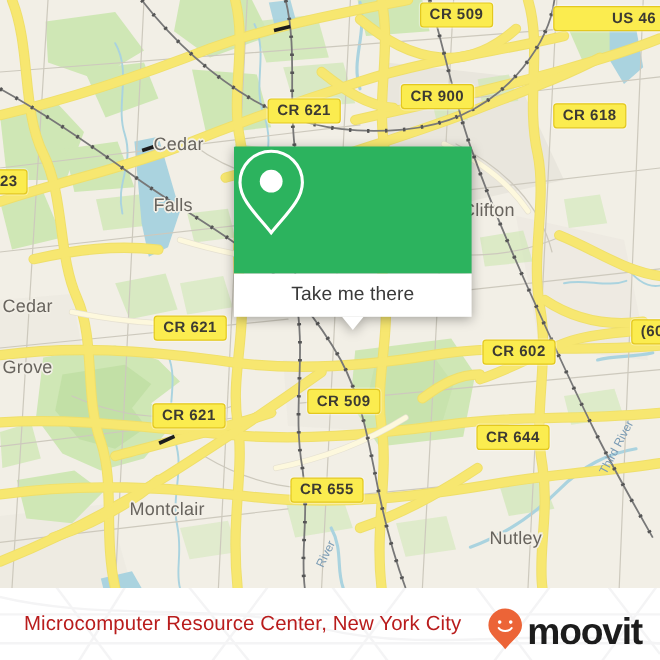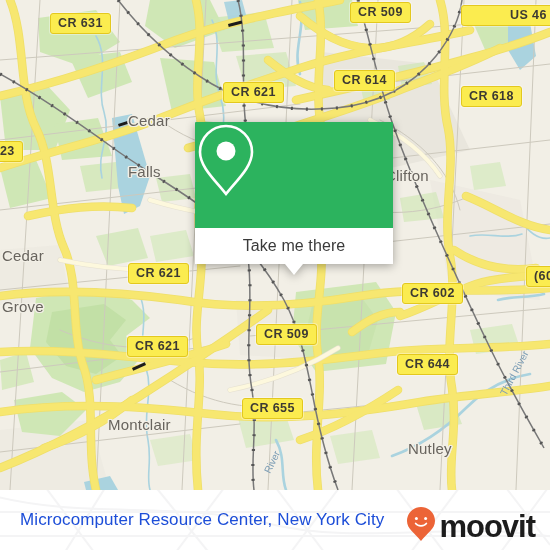--- a/index.html
+++ b/index.html
@@ -89,21 +89,21 @@
 
   
   .footer{
     position:absolute;left:0;top:490px;width:550px;height:60px;
     background:#ffffff;overflow:hidden;
   }
   .footer-watermark{position:absolute;left:0;top:0;opacity:1;}
   .footer-title{
     position:absolute;left:20px;top:0;height:60px;
     display:flex;align-items:center;
-    color:#1d4ed8;font-size:17px;letter-spacing:.1px;white-space:nowrap;
+    color:#b91c1c;font-size:17px;letter-spacing:.1px;white-space:nowrap;
   }
   .brand{
     position:absolute;right:15px;top:0;height:72px;
     display:flex;align-items:center;gap:3px;
   }
   .brand-word{
     color:#1c1c1c;font-size:31px;font-weight:bold;letter-spacing:-1px;
     line-height:31px;
   }
 </style>
@@ -323,24 +323,23 @@
       <div>Cedar</div>
       <div>Grove</div>
     </div>
     <div class="place" style="left:385px;top:168px;">Clifton</div>
     <div class="place" style="left:108px;top:417px;">Montclair</div>
     <div class="place" style="left:408px;top:441px;">Nutley</div>
 
     <div class="water-label" style="left:498px;top:392px;transform:rotate(-62deg);transform-origin:0 0;">Third River</div>
     <div class="water-label" style="left:262px;top:470px;transform:rotate(-64deg);transform-origin:0 0;">River</div>
 
-    <div class="shield" style="left:50px;top:13px;">CR 631</div>
     <div class="shield" style="left:350px;top:2px;">CR 509</div>
     <div class="shield" style="left:461px;top:5px;padding-left:48px;">US 46</div>
-    <div class="shield" style="left:334px;top:70px;">CR 614</div>
+    <div class="shield" style="left:334px;top:70px;">CR 900</div>
     <div class="shield" style="left:461px;top:86px;">CR 618</div>
     <div class="shield" style="left:223px;top:82px;">CR 621</div>
     <div class="shield" style="left:-8px;top:141px;">23</div>
     <div class="shield" style="left:128px;top:263px;">CR 621</div>
     <div class="shield" style="left:402px;top:283px;">CR 602</div>
     <div class="shield" style="left:526px;top:266px;">(608</div>
     <div class="shield" style="left:256px;top:324px;">CR 509</div>
     <div class="shield" style="left:127px;top:336px;">CR 621</div>
     <div class="shield" style="left:397px;top:354px;">CR 644</div>
     <div class="shield" style="left:242px;top:398px;">CR 655</div>

